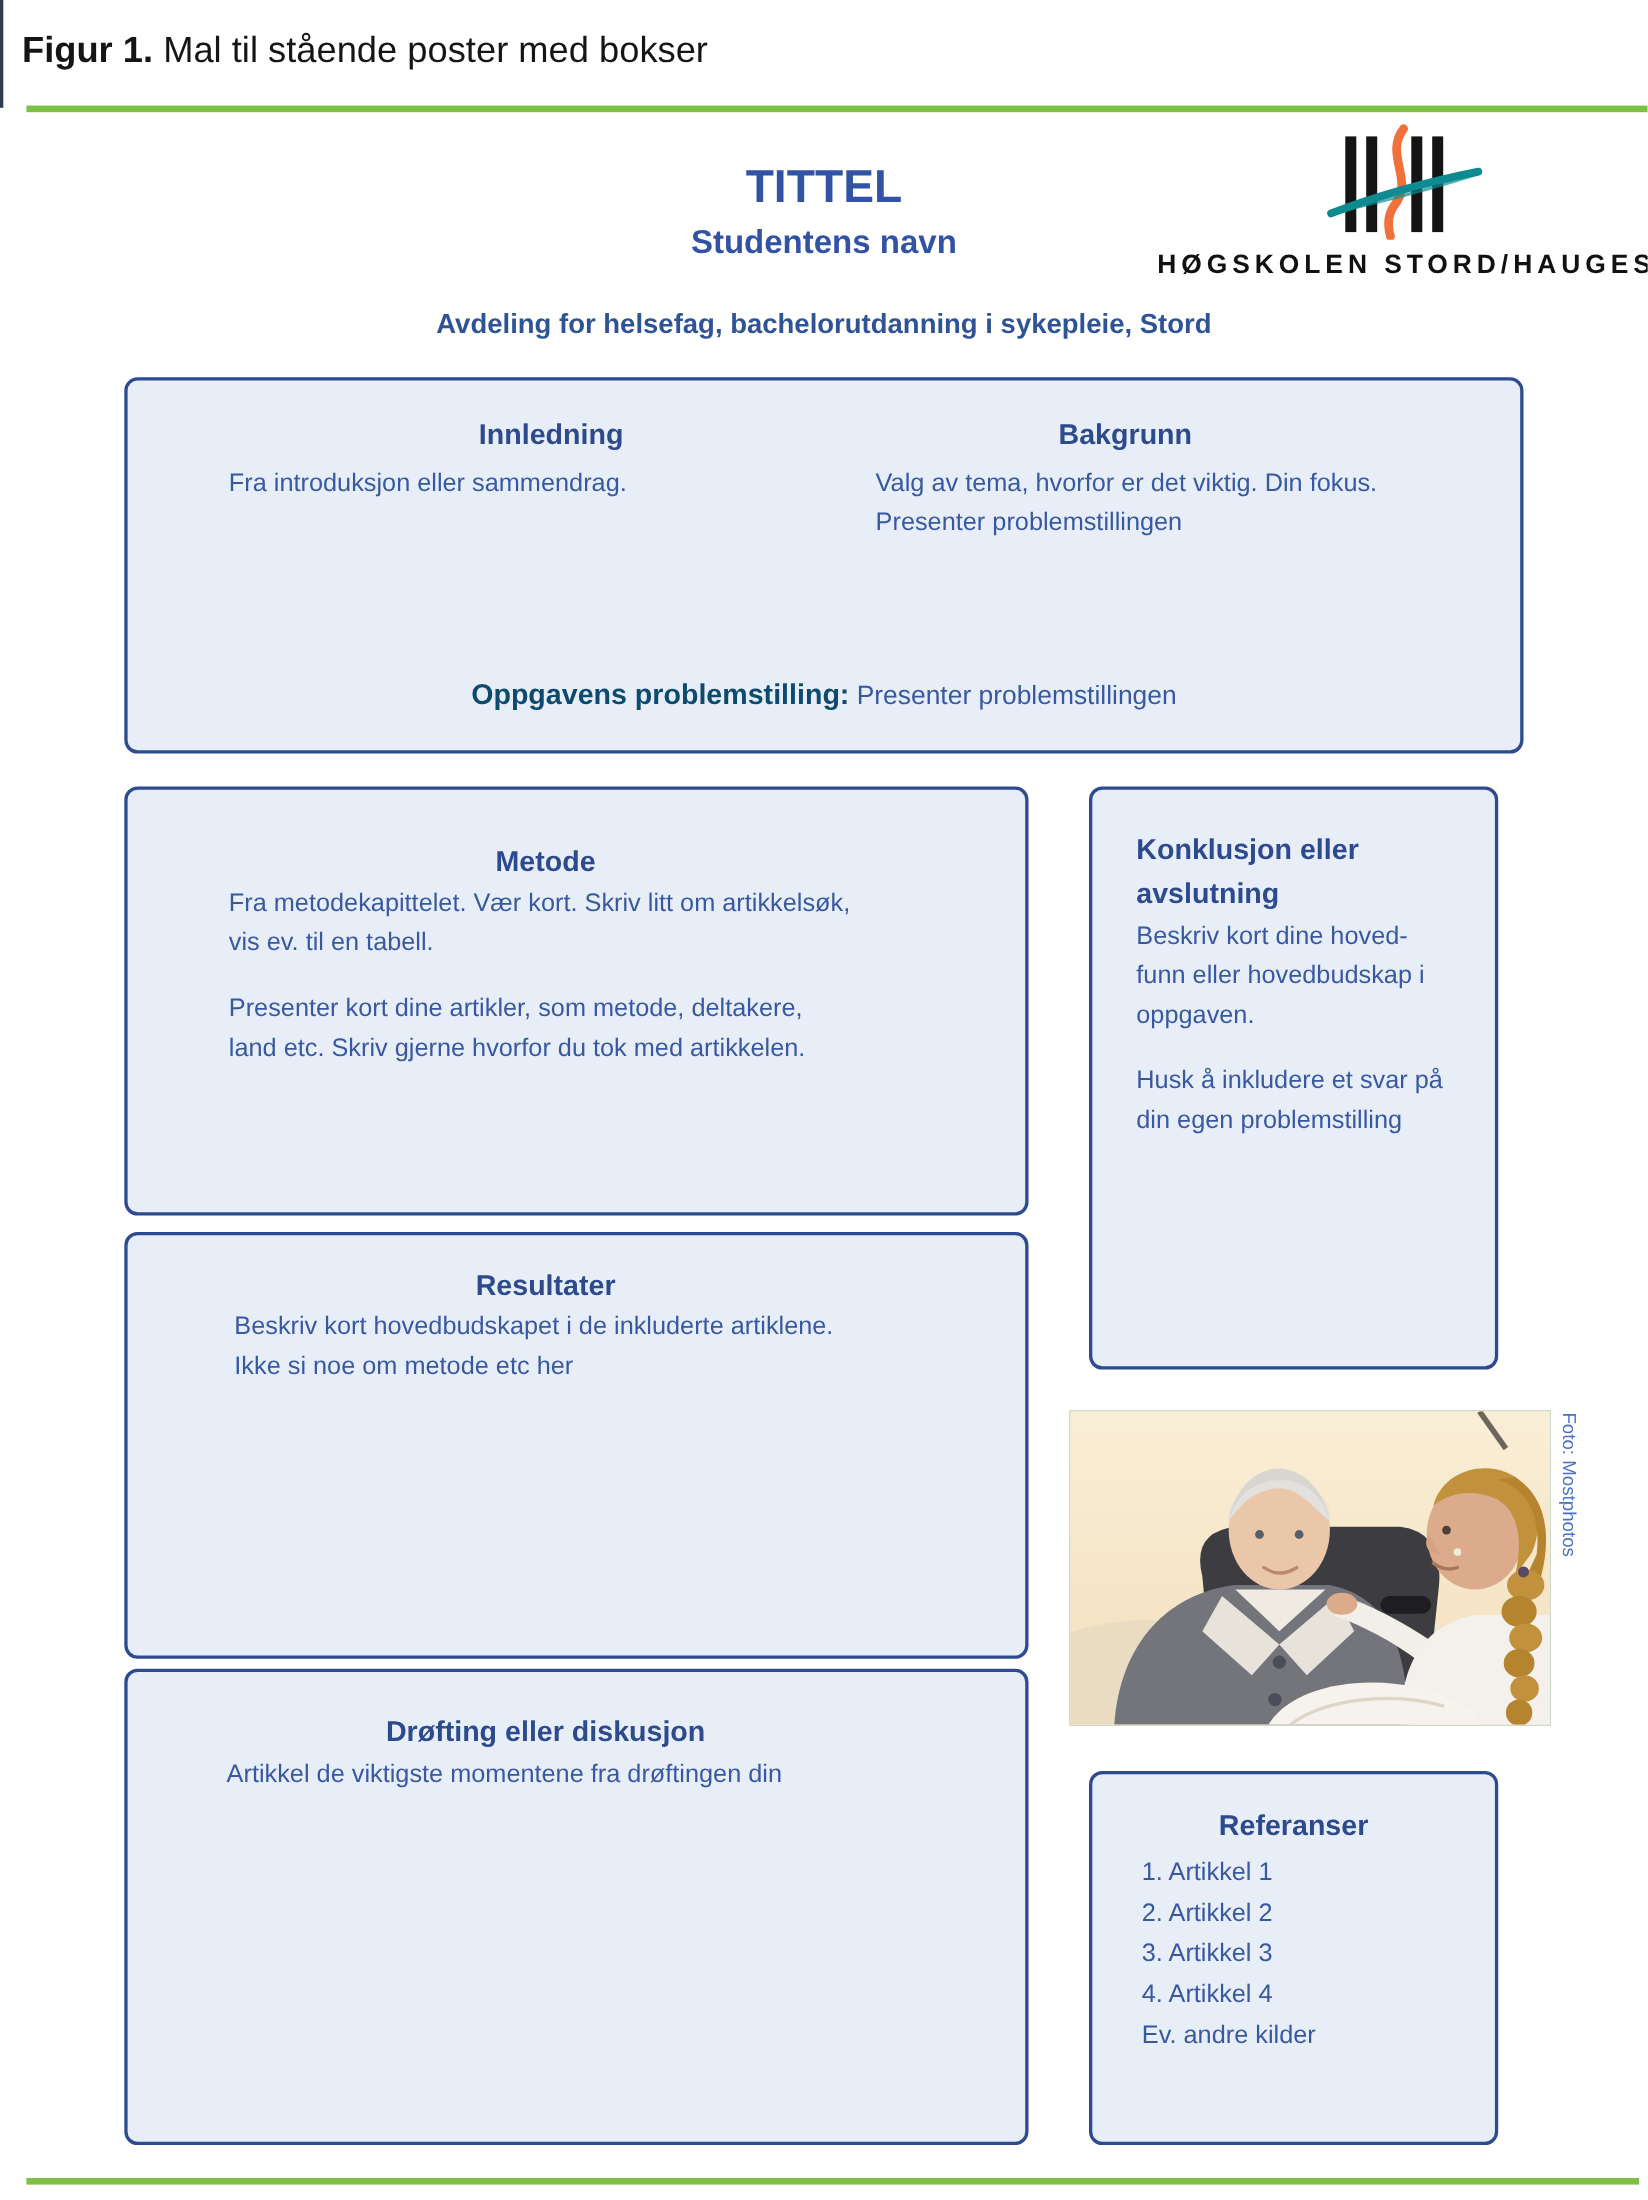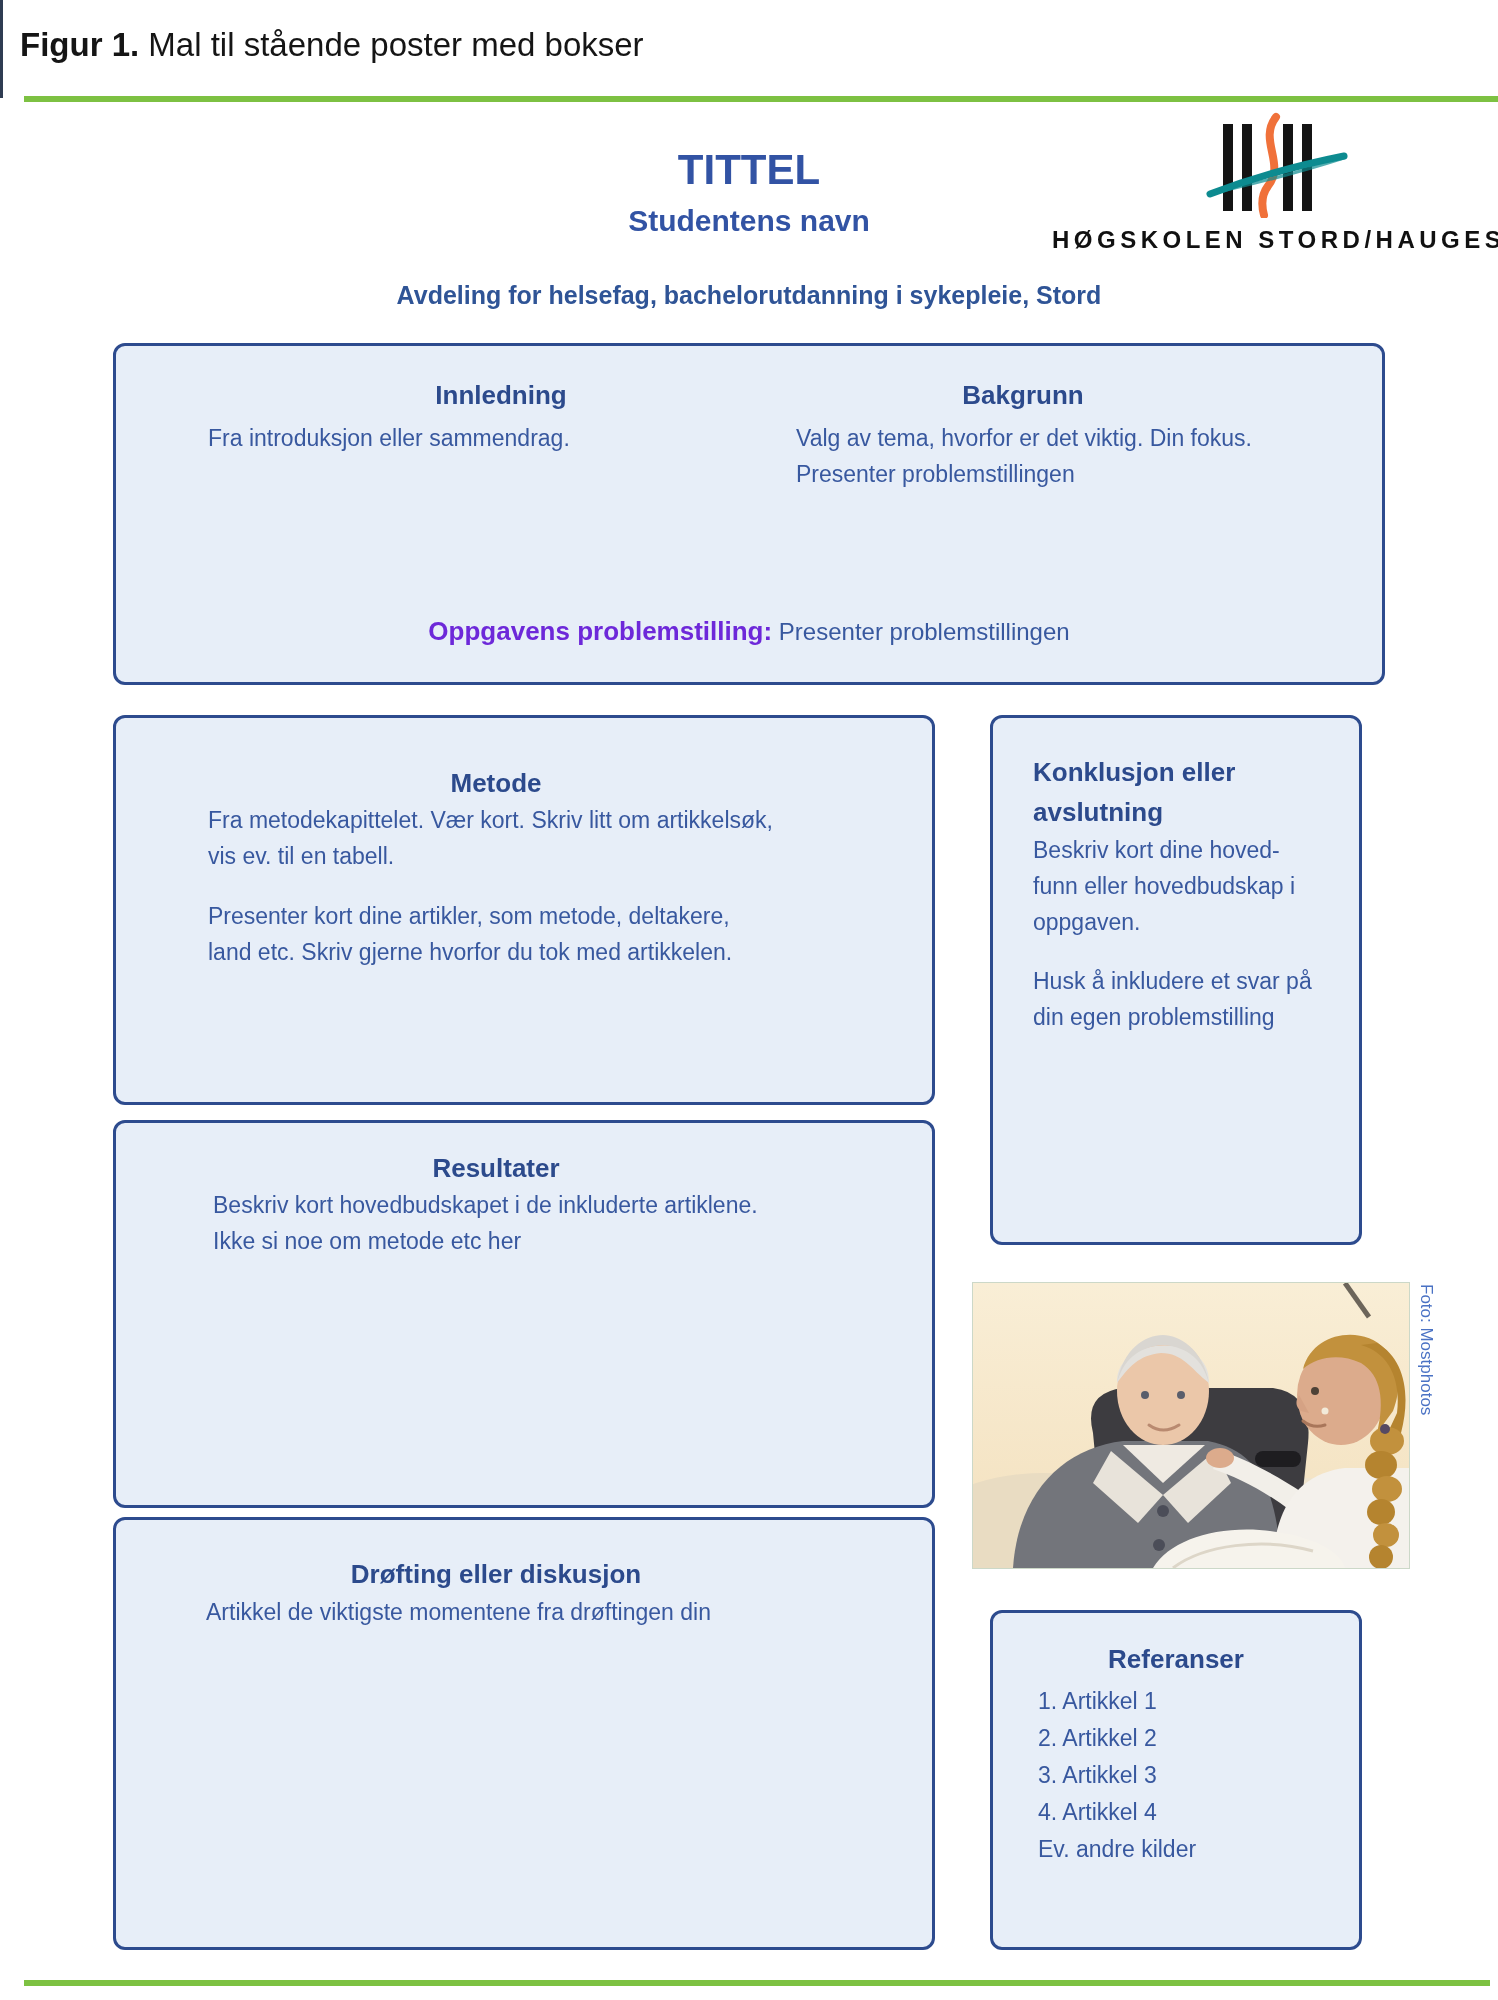--- a/index.html
+++ b/index.html
@@ -34,21 +34,21 @@
   #box-referanser{left:990px;top:1610px;width:372px;height:340px;}
 
   .h{position:absolute;font-weight:bold;font-size:26px;color:#2c4a8c;white-space:pre-line;}
   .t{position:absolute;font-size:23px;color:#38589f;line-height:36px;white-space:pre-line;}
 
   .innledning-h{left:40px;top:34px;width:690px;text-align:center;}
   .innledning-b{left:92px;top:74px;}
   .bakgrunn-h{left:682px;top:34px;width:450px;text-align:center;}
   .bakgrunn-b{left:680px;top:74px;}
   .problem-line{position:absolute;left:0;top:270px;width:100%;text-align:center;}
-  .problem-label{font-size:26px;font-weight:bold;color:#6d28d9;}
+  .problem-label{font-size:26px;font-weight:bold;color:#0c4a6e;}
   .problem-body{font-size:24px;color:#38589f;}
 
   .metode-h{left:0;top:50px;width:760px;text-align:center;}
   .metode-p1{left:92px;top:84px;}
   .metode-p2{left:92px;top:180px;}
 
   .konklusjon-h{left:40px;top:34px;line-height:40px;}
   .konklusjon-p1{left:40px;top:114px;}
   .konklusjon-p2{left:40px;top:245px;}
 

